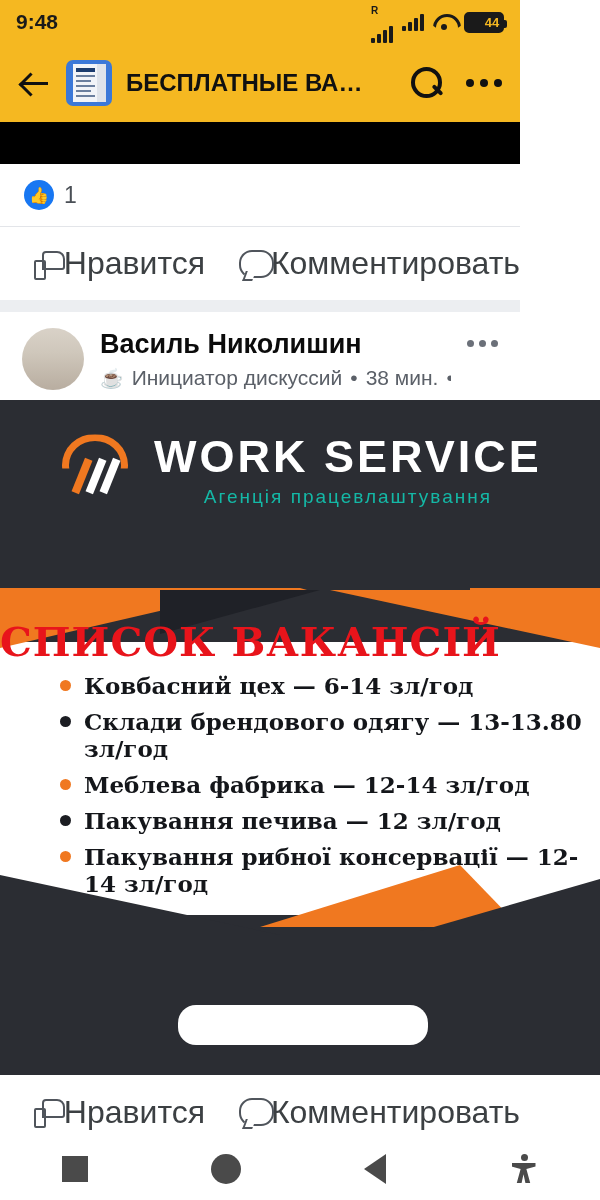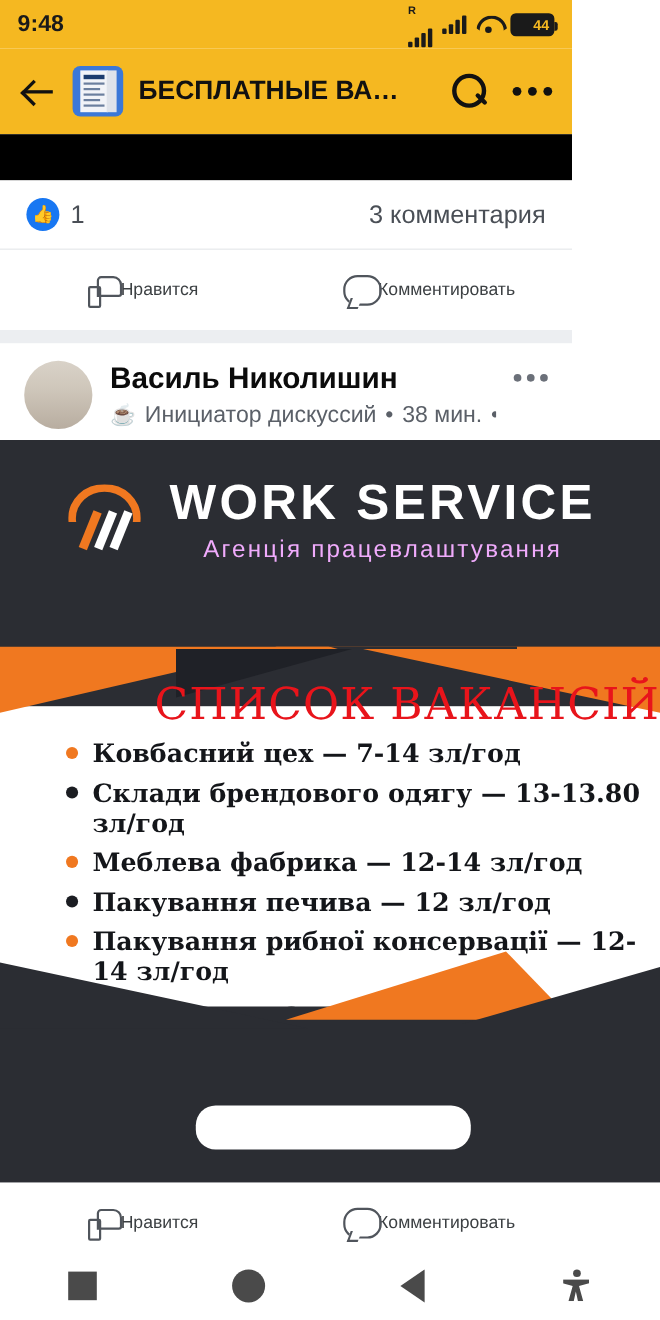--- a/index.html
+++ b/index.html
@@ -105,21 +105,21 @@
   }
   .reactrow .count { font-size: 23px; color: #4a4f56; }
 
   
   .actionbar {
     height: 74px; display: flex; align-items: center; border-top: 1px solid #e3e5e9;
     background: #fff;
   }
   .action {
     flex: 1 1 50%; display: flex; align-items: center; justify-content: center; gap: 0;
-    font-size: 16px; color: #3c4043; cursor: pointer;
+    font-size: 32px; color: #3c4043; cursor: pointer;
   }
   .ic-thumb { width: 30px; height: 30px; position: relative; }
   .ic-thumb::before {
     content: ""; position: absolute; left: 8px; top: 2px; width: 19px; height: 15px;
     border: 2.5px solid #50555c; border-radius: 4px 8px 3px 0;
   }
   .ic-thumb::after {
     content: ""; position: absolute; left: 0px; top: 11px; width: 8px; height: 16px;
     border: 2.5px solid #50555c; border-radius: 2px;
   }
@@ -165,42 +165,42 @@
   .globeicon::after {
     content: ""; position: absolute; left: 11px; top: 6px; width: 8px; height: 9px; border-radius: 50% 50% 40% 40%; background: #fff;
   }
   .postdots { display: flex; gap: 5px; align-items: center; padding-top: 12px; cursor: pointer; }
   .postdots i { width: 7px; height: 7px; border-radius: 50%; background: #6b7079; display: block; }
 
   
   .flyer { position: relative; width: 600px; height: 675px; background: #2b2d33; overflow: hidden; }
   .tri { position: absolute; }
   .logowrap {
-    position: absolute; left: 62px; top: 34px; display: flex; align-items: center; gap: 16px;
+    position: absolute; left: 62px; top: 34px; display: flex; gap: 16px;
   }
   .swoosh { width: 76px; height: 66px; position: relative; }
   .swoosh .arc {
     position: absolute; left: 0; top: 0; width: 66px; height: 62px;
     border: 7px solid #f07820; border-radius: 50%;
     clip-path: polygon(0 0, 100% 0, 100% 55%, 0 55%);
   }
   .swoosh .bar { position: absolute; background: #ffffff; width: 8px; height: 36px; transform: rotate(22deg); }
   .swoosh .b1 { left: 16px; top: 24px; background: #f07820; }
   .swoosh .b2 { left: 30px; top: 24px; }
   .swoosh .b3 { left: 44px; top: 24px; }
   .brand { color: #ffffff; font-size: 45px; font-weight: 700; letter-spacing: 3px; line-height: 1; }
   .brandsub {
-    color: #f0abfc; font-size: 22px; letter-spacing: 2px; margin-top: 7px; text-align: center;
+    color: #14b8a6; font-size: 19px; letter-spacing: 2px; margin-top: 7px; text-align: center;
   }
   .whiteband {
     position: absolute; left: 0; top: 190px; width: 600px; height: 680px; background: #ffffff;
   }
   .listtitle {
-    position: absolute; left: 0; top: 218px; width: 600px; text-align: right;
-    color: #e8141b; font-size: 40px; font-weight: 400; letter-spacing: 1px;
+    position: absolute; left: 0; top: 218px; width: 600px; text-align: left;
+    color: #e8141b; font-size: 40px; font-weight: 700; letter-spacing: 1px;
     font-family: "DejaVu Serif", serif;
   }
   .vacancies { position: absolute; left: 60px; top: 272px; width: 530px; }
   .vrow {
     display: flex; align-items: baseline; gap: 13px; margin-bottom: 9px;
     font-family: "DejaVu Serif", serif; font-size: 23px; color: #14161a; font-weight: 600;
   }
   .vdot { width: 11px; height: 11px; border-radius: 50%; flex: 0 0 auto; position: relative; top: -3px; }
   .bottomdark {
     position: absolute; left: 0; bottom: 0; width: 600px; height: 160px; background: #2b2d33;
@@ -284,21 +284,20 @@
       </span>
   </div>
 
   <div class="blackstrip"></div>
 
   <div class="reactrow">
     <span class="likechip">
       <span class="thumbbadge">👍</span>
       <span>1</span>
     </span>
-    <span class="count">3 комментария</span>
   </div>
 
   <div class="actionbar">
     <div class="action">
       <span class="ic-thumb"></span>
       <span>Нравится</span>
     </div>
     <div class="action">
       <span class="ic-bubble"></span>
       <span>Комментировать</span>
@@ -358,21 +357,21 @@
     <div class="tri" style="left:0; top:190px; width:600px; height:52px; background:#2b2d33;"></div>
     <div class="tri" style="left:0; top:190px; width:0; height:0; border-top:58px solid #f07820; border-right:250px solid transparent;"></div>
     <div class="tri" style="left:330px; top:190px; width:0; height:0; border-top:58px solid #f07820; border-left:270px solid transparent;"></div>
     <div class="tri" style="left:160px; top:190px; width:0; height:0; border-top:44px solid #1f2127; border-right:160px solid transparent;"></div>
 
     <div class="listtitle">СПИСОК ВАКАНСІЙ</div>
 
     <div class="vacancies">
       <div class="vrow">
         <span class="vdot" style="background:#f07820"></span>
-        <span>Ковбасний цех — 7-14 зл/год</span>
+        <span>Ковбасний цех — 6-14 зл/год</span>
       </div>
       <div class="vrow">
         <span class="vdot" style="background:#1b1d22"></span>
         <span>Склади брендового одягу  — 13-13.80 зл/год</span>
       </div>
       <div class="vrow">
         <span class="vdot" style="background:#f07820"></span>
         <span>Меблева фабрика — 12-14 зл/год</span>
       </div>
       <div class="vrow">

